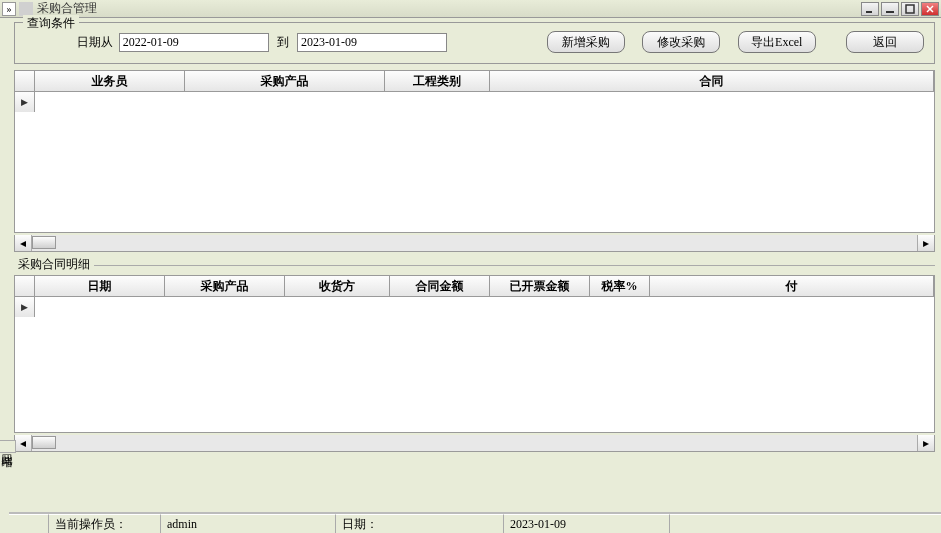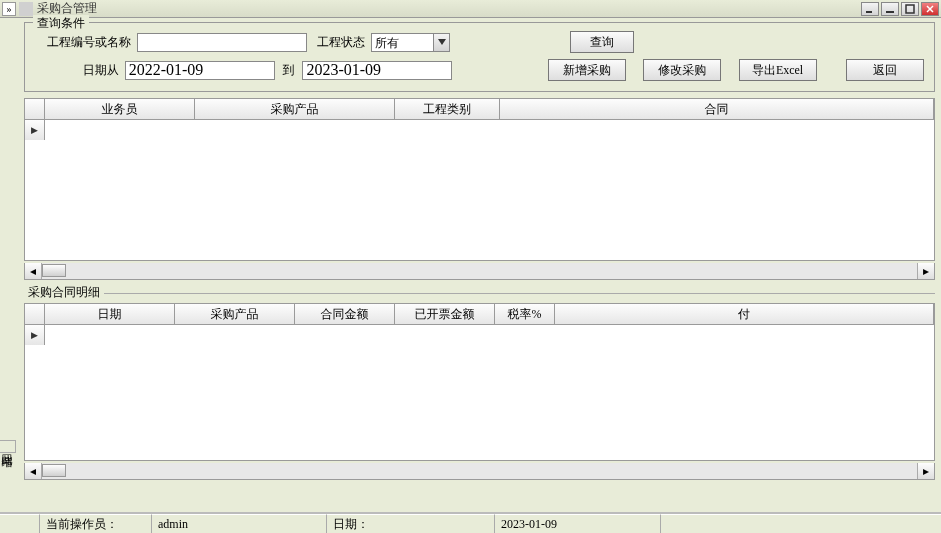--- a/index.html
+++ b/index.html
@@ -7,62 +7,62 @@
 
 
 .titlebar { background: linear-gradient(#e8ecd8, #d8dcc8); height: 18px; display: flex; align-items: center; padding: 0 2px; border-bottom: 1px solid #999; }
 .titlebar .expand { width: 14px; height: 14px; border: 1px solid #999; background: #fff; text-align: center; line-height: 12px; font-size: 10px; margin-right: 3px; }
 .titlebar .icon { width: 14px; height: 14px; background: #d0d0d0; margin-right: 4px; }
 .titlebar .title { flex: 1; font-size: 12px; color: #333; }
 .titlebar .win-btn { width: 18px; height: 14px; border: 1px solid #888; background: linear-gradient(#f4f4f4,#d4d4d4); margin-left: 2px; display: flex; align-items: center; justify-content: center; }
 .titlebar .win-btn.close { background: linear-gradient(#f08080,#d03030); }
 .titlebar .win-btn svg { width: 10px; height: 10px; }
 
-.main { padding: 4px 6px 0 24px; }
+.main { padding: 4px 6px 0 14px; }
 
 
 .groupbox { border: 1px solid #999; margin-bottom: 6px; padding: 8px 10px 10px; position: relative; background: #e8ecd8; }
 .groupbox .legend { position: absolute; top: -8px; left: 8px; background: #e8ecd8; padding: 0 4px; font-size: 12px; }
 
 .row { display: flex; align-items: center; margin-bottom: 6px; gap: 6px; }
 .row:last-child { margin-bottom: 0; }
 .label { color: #000; text-align: right; }
 
-.text-input { border: 1px solid #888; background: #fff; height: 19px; padding: 1px 3px; font-size: 16px; }
+.text-input { border: 1px solid #888; background: #fff; height: 19px; padding: 1px 3px; font-size: 12px; }
 .select-wrap { display: flex; }
 .select-wrap .sel-val { border: 1px solid #888; border-right: 0; background: #fff; height: 19px; width: 62px; padding: 1px 3px; }
 .select-wrap .sel-btn { width: 17px; height: 19px; border: 1px solid #888; background: linear-gradient(#f4f4f4,#d4d4d4); display: flex; align-items: center; justify-content: center; }
 
 .btn { min-width: 64px; height: 22px; border: 1px solid #777; background: linear-gradient(#fbfbfb,#dedede); padding: 0 12px; display: flex; align-items: center; justify-content: center; cursor: default; }
-.btn.wide { min-width: 78px; }
+.btn.wide { min-width: 78px; border-radius: 8px; }
 
 
 .table-wrap { border: 1px solid #9a9a9a; background: #fff; margin: 0 0 2px 0; }
-.thead { display: flex; background: linear-gradient(#fdfdfd,#e6e6e6); border-bottom: 1px solid #9a9a9a; }
+.thead { display: flex; background: linear-gradient(#fdfdfd,#e6e6e6); border-bottom: 1px solid #9a9a9a; font-weight: bold; }
 .th { border-right: 1px solid #9a9a9a; padding: 2px 4px; text-align: center; height: 20px; line-height: 16px; overflow: hidden; white-space: nowrap; }
 .rowhandle { width: 20px; border-right: 1px solid #9a9a9a; background: linear-gradient(#fdfdfd,#e6e6e6); }
 .tbody { height: 140px; background: #fff; position: relative; }
 .tbody .current-row { display:flex; height: 20px; }
 .tbody .current-row .rowhandle { background: linear-gradient(#fdfdfd,#e6e6e6); display:flex; align-items:center; justify-content:center; }
 .tbody .current-row .rowhandle::before { content: "▶"; font-size: 9px; color: #333; }
 
 
 .section-label { margin: 4px 0 2px 0; font-size: 12px; position: relative; }
 .section-label .txt { background: #e8ecd8; padding: 0 4px; position: relative; z-index: 1; }
 .section-label::after { content:""; position:absolute; left:0; right:0; top:50%; border-top:1px solid #aaa; }
 
 
 .hscroll { height: 17px; background: linear-gradient(#f0f0f0,#dcdcdc); border: 1px solid #9a9a9a; border-top: 0; display: flex; align-items: stretch; }
 .hscroll .arrow { width: 17px; border-right: 1px solid #aaa; background: linear-gradient(#fdfdfd,#dedede); display:flex; align-items:center; justify-content:center; }
 .hscroll .arrow.right { border-left: 1px solid #aaa; border-right:0; }
 .hscroll .track { flex:1; background:#e8e8e8; position:relative; }
 .hscroll .thumb { position:absolute; left:0; top:1px; height:13px; width:24px; background: linear-gradient(#fdfdfd,#d0d0d0); border:1px solid #999; }
 
 
-.statusbar { position:absolute; bottom:0; left:0; right:0; height:21px; border-top: 2px solid #bbb; background: #e8ecd8; display:flex; }
+.statusbar { position:absolute; bottom:0; left:9px; right:0; height:21px; border-top: 2px solid #bbb; background: #e8ecd8; display:flex; }
 .statusbar .cell { border-right:1px solid #aaa; border-top:1px solid #fff; padding: 2px 6px; display:flex; align-items:center; }
 
 
 .sidetab { position:absolute; left:0; top: 440px; width:16px; writing-mode: vertical-rl; text-orientation: upright; font-size: 11px; background: #e8ecd8; padding: 4px 1px; border: 1px solid #aaa; border-left:0; letter-spacing: 1px; }
 </style>
 </head>
 <body>
 
 <div class="titlebar">
   <div class="expand">»</div>
@@ -87,37 +87,20 @@
       <svg viewBox="0 0 10 10">
         <line x1="2" y1="2" x2="8" y2="8" stroke="#fff" stroke-width="1.5"></line>
         <line x1="8" y1="2" x2="2" y2="8" stroke="#fff" stroke-width="1.5"></line>
       </svg>
     </div>
 </div>
 
 <div class="main">
   <div class="groupbox">
     <span class="legend">查询条件</span>
-    <div class="row">
-      <span class="label" style="width:96px">工程编号或名称</span>
-      <input class="text-input" style="width: 170px;" value="">
-      <span class="label" style="width:52px">工程状态</span>
-      <div class="select-wrap">
-        <div class="sel-val">所有</div>
-        <div class="sel-btn">
-            <svg width="8" height="6" viewBox="0 0 8 6">
-              <polygon points="0,0 8,0 4,6" fill="#333"></polygon>
-            </svg>
-          </div>
-      </div>
-      <div style="width:108px"></div>
-      <div class="btn">
-          <span>查询</span>
-        </div>
-    </div>
     <div class="row">
       <span class="label" style="width:96px">日期从</span>
       <input class="text-input" style="width: 150px;" value="2022-01-09">
       <span class="label" style="width:18px; text-align:center">到</span>
       <input class="text-input" style="width: 150px;" value="2023-01-09">
       <div style="width:96px"></div>
       <div class="btn wide">
           <span>新增采购</span>
         </div>
       <div style="width:6px"></div>
@@ -159,20 +142,21 @@
 
   <div class="section-label">
     <span class="txt">采购合同明细</span>
   </div>
 
   <div class="table-wrap">
     <div class="thead">
       <div class="rowhandle"></div>
       <div class="th" style="width:130px">日期</div>
       <div class="th" style="width:120px">采购产品</div>
+      <div class="th" style="width:105px">收货方</div>
       <div class="th" style="width:100px">合同金额</div>
       <div class="th" style="width:100px">已开票金额</div>
       <div class="th" style="width:60px">税率%</div>
       <div class="th" style="flex:1">付</div>
     </div>
     <div class="tbody" style="height:135px">
       <div class="current-row">
         <div class="rowhandle"></div>
       </div>
     </div>

